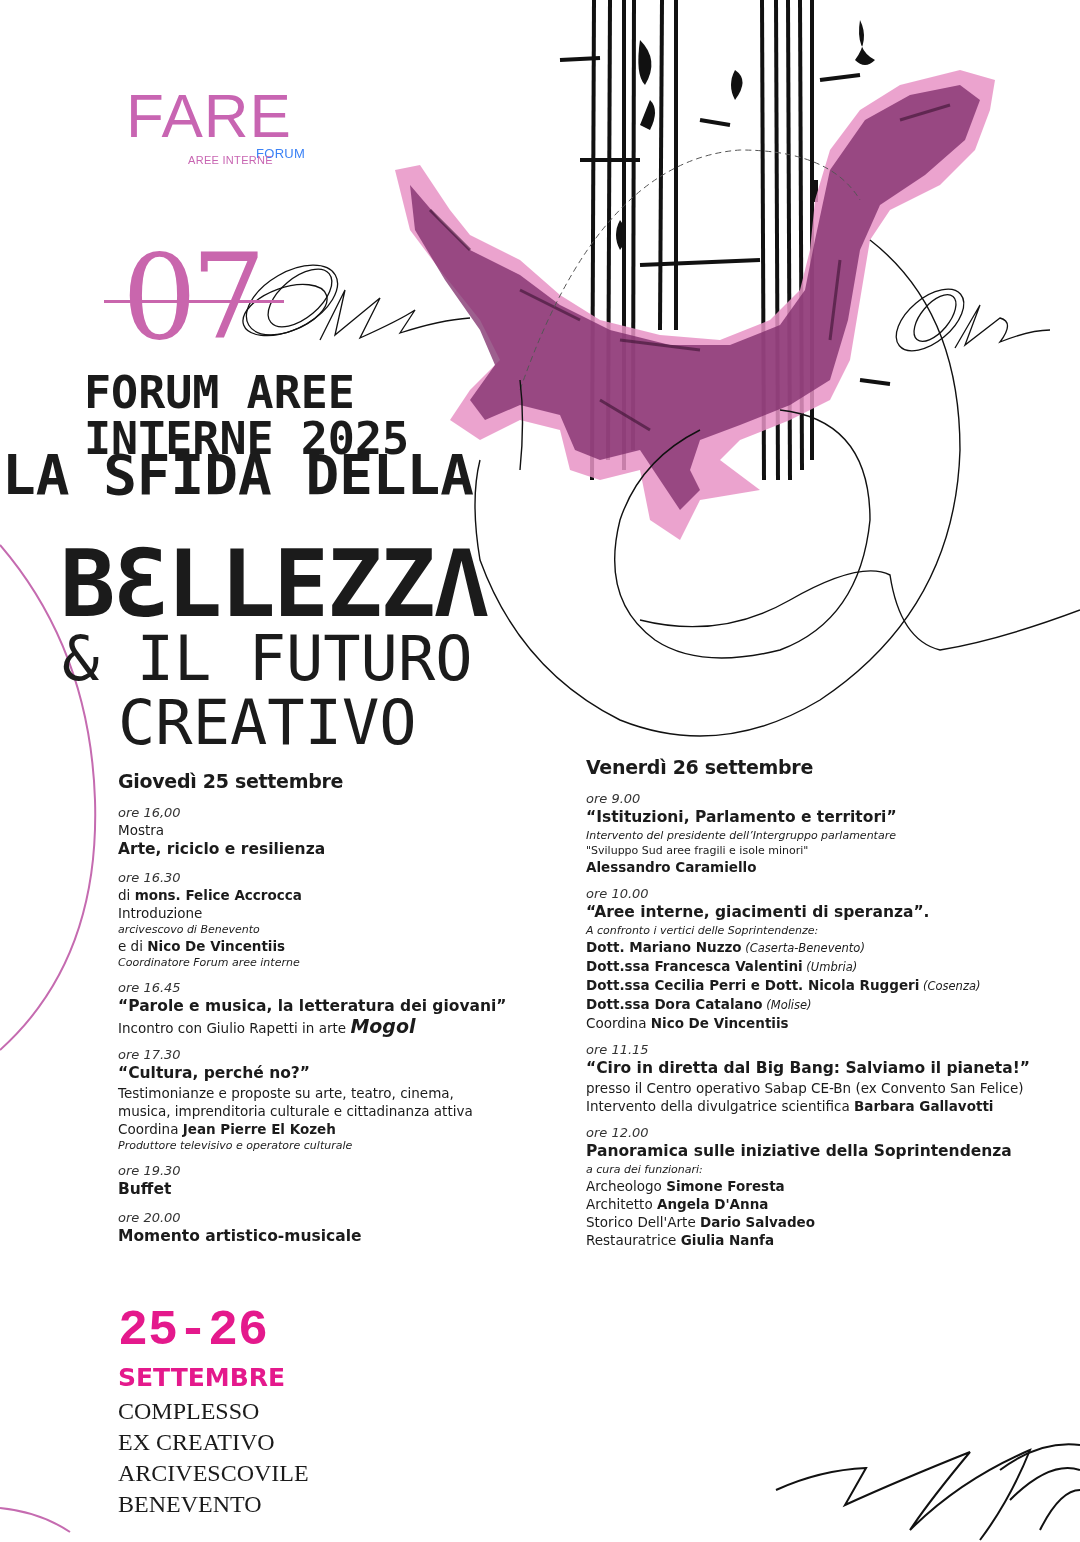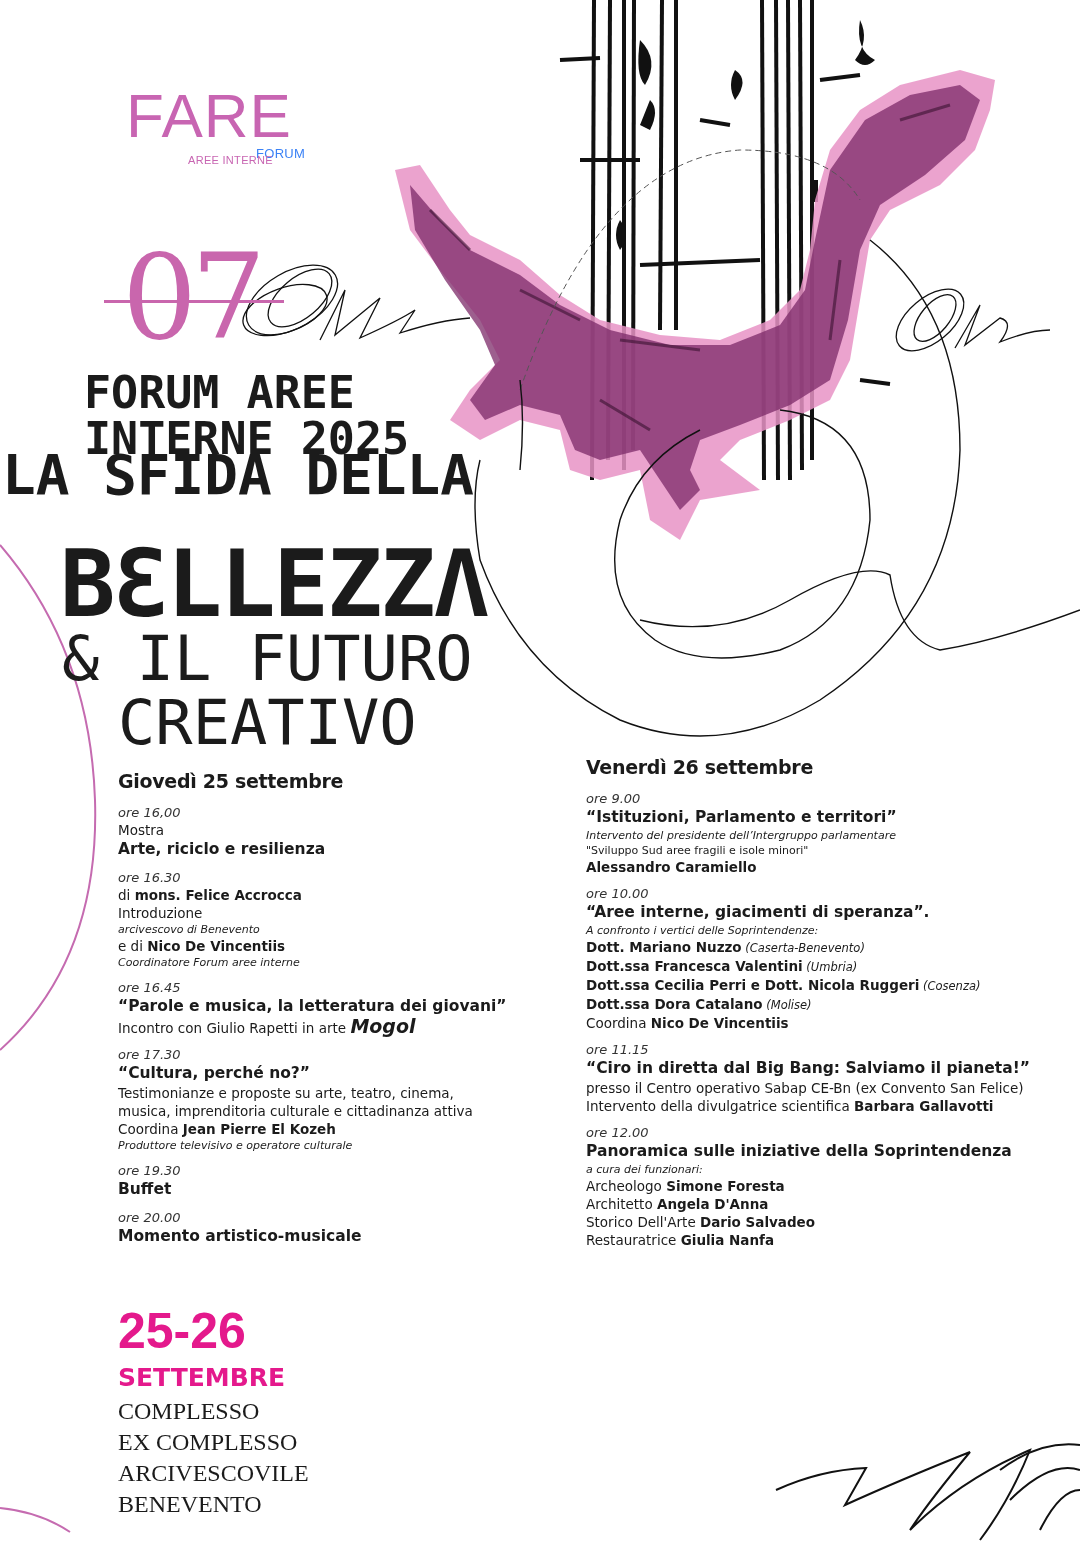--- a/index.html
+++ b/index.html
@@ -67,21 +67,21 @@
   .time { font-style: italic; font-size: 13px; line-height: 17px; color: #333; }
   .line { font-size: 13.5px; line-height: 18px; white-space: nowrap; }
   .line.small { font-size: 11px; line-height: 15px; }
   .line.big { font-size: 15.5px; line-height: 21px; }
   .b { font-weight: bold; }
   .i { font-style: italic; }
   .mogol { font-weight: bold; font-style: italic; font-size: 19px; }
 
   
   .dates {
-    left: 118px; top: 1302px; font-family: Liberation Sans, sans-serif;
+    left: 118px; top: 1302px; font-family: Liberation Mono, monospace;
     font-size: 50px; font-weight: 600; color: #e4198c; line-height: 58px; letter-spacing: 0px;
   }
   .month {
     left: 118px; top: 1362px; font-family: "DejaVu Sans", sans-serif;
     font-size: 25px; font-weight: 600; color: #e4198c; line-height: 32px;
   }
   .venue {
     left: 118px; top: 1396px; font-family: Liberation Serif, serif;
     font-size: 24px; line-height: 31px; color: #1b1b1b;
   }
@@ -251,16 +251,16 @@
         <div class="line"><span>Storico Dell'Arte </span><span class="b">Dario Salvadeo</span></div>
         <div class="line"><span>Restauratrice </span><span class="b">Giulia Nanfa</span></div>
       </div>
     </div>
 </div>
 
 <div class="abs dates">25-26</div>
 <div class="abs month">SETTEMBRE</div>
 <div class="abs venue">
   <div>COMPLESSO</div>
-  <div>EX COMPLESSO</div>
+  <div>EX CREATIVO</div>
   <div>ARCIVESCOVILE</div>
   <div>BENEVENTO</div>
 </div>
 
 </body></html>

